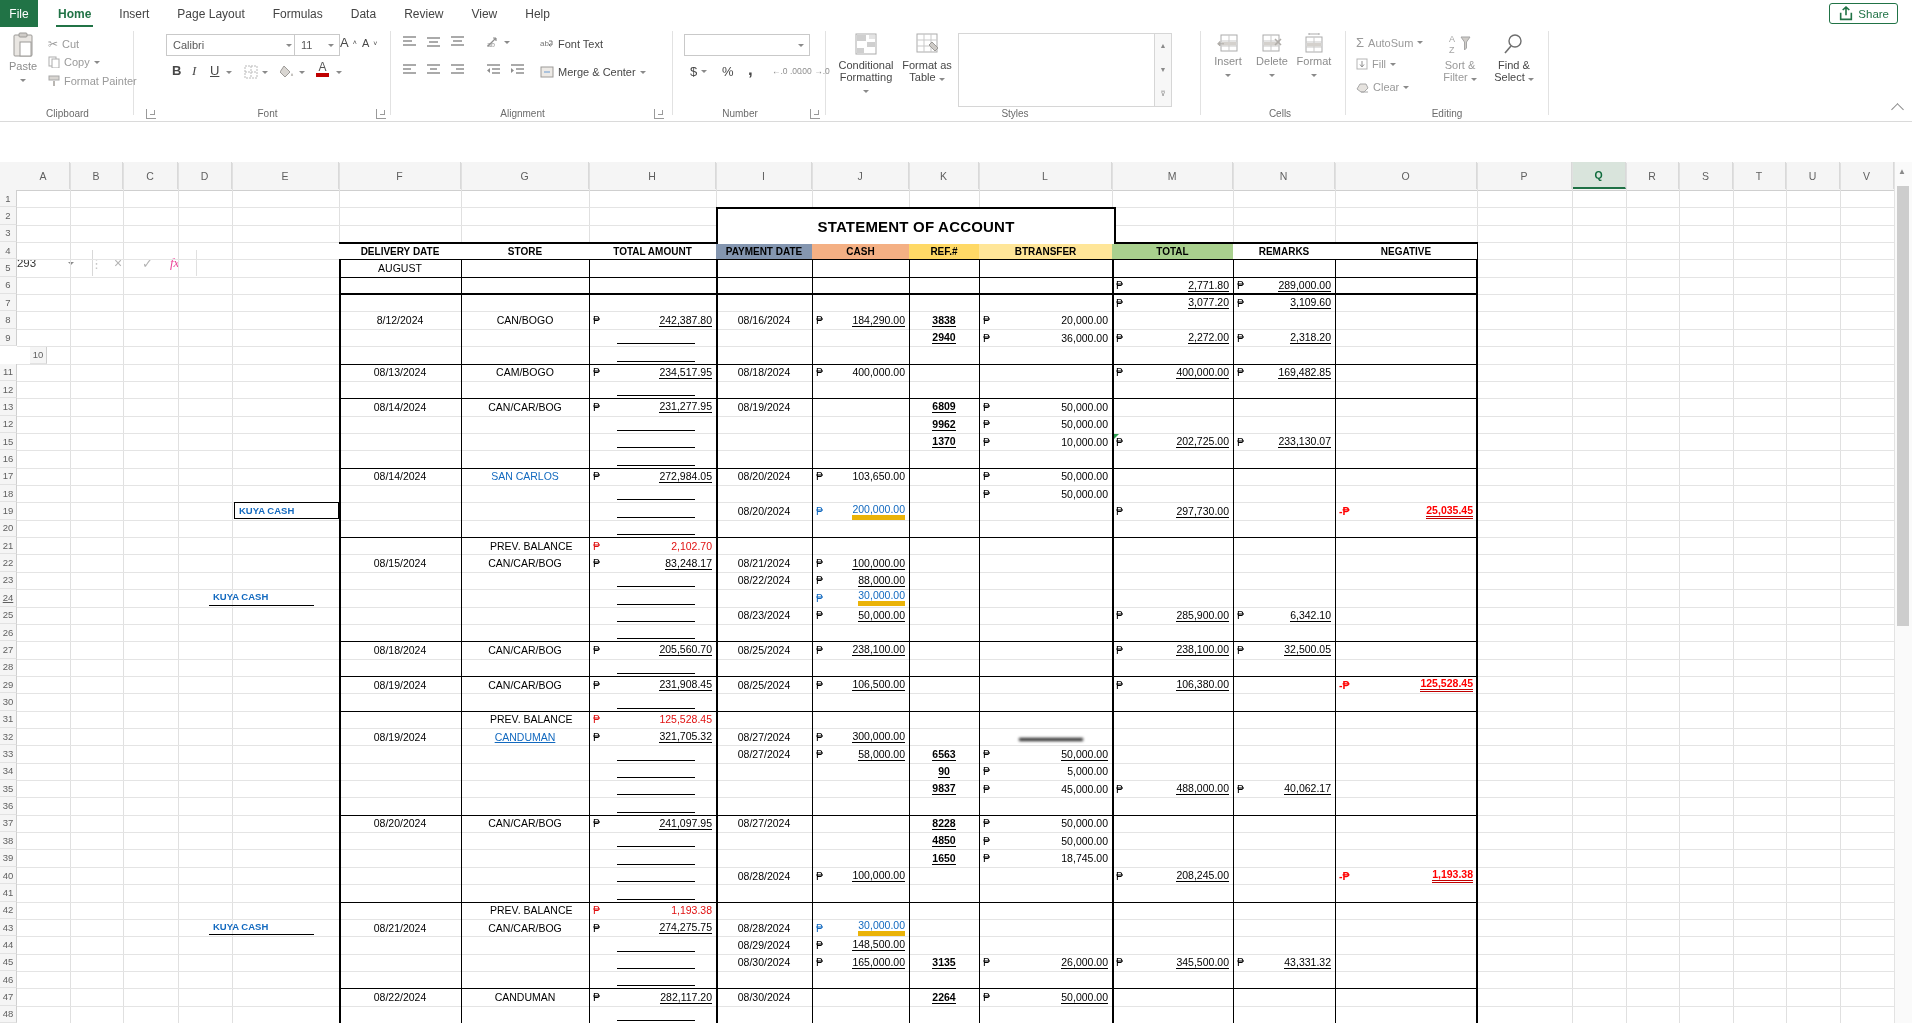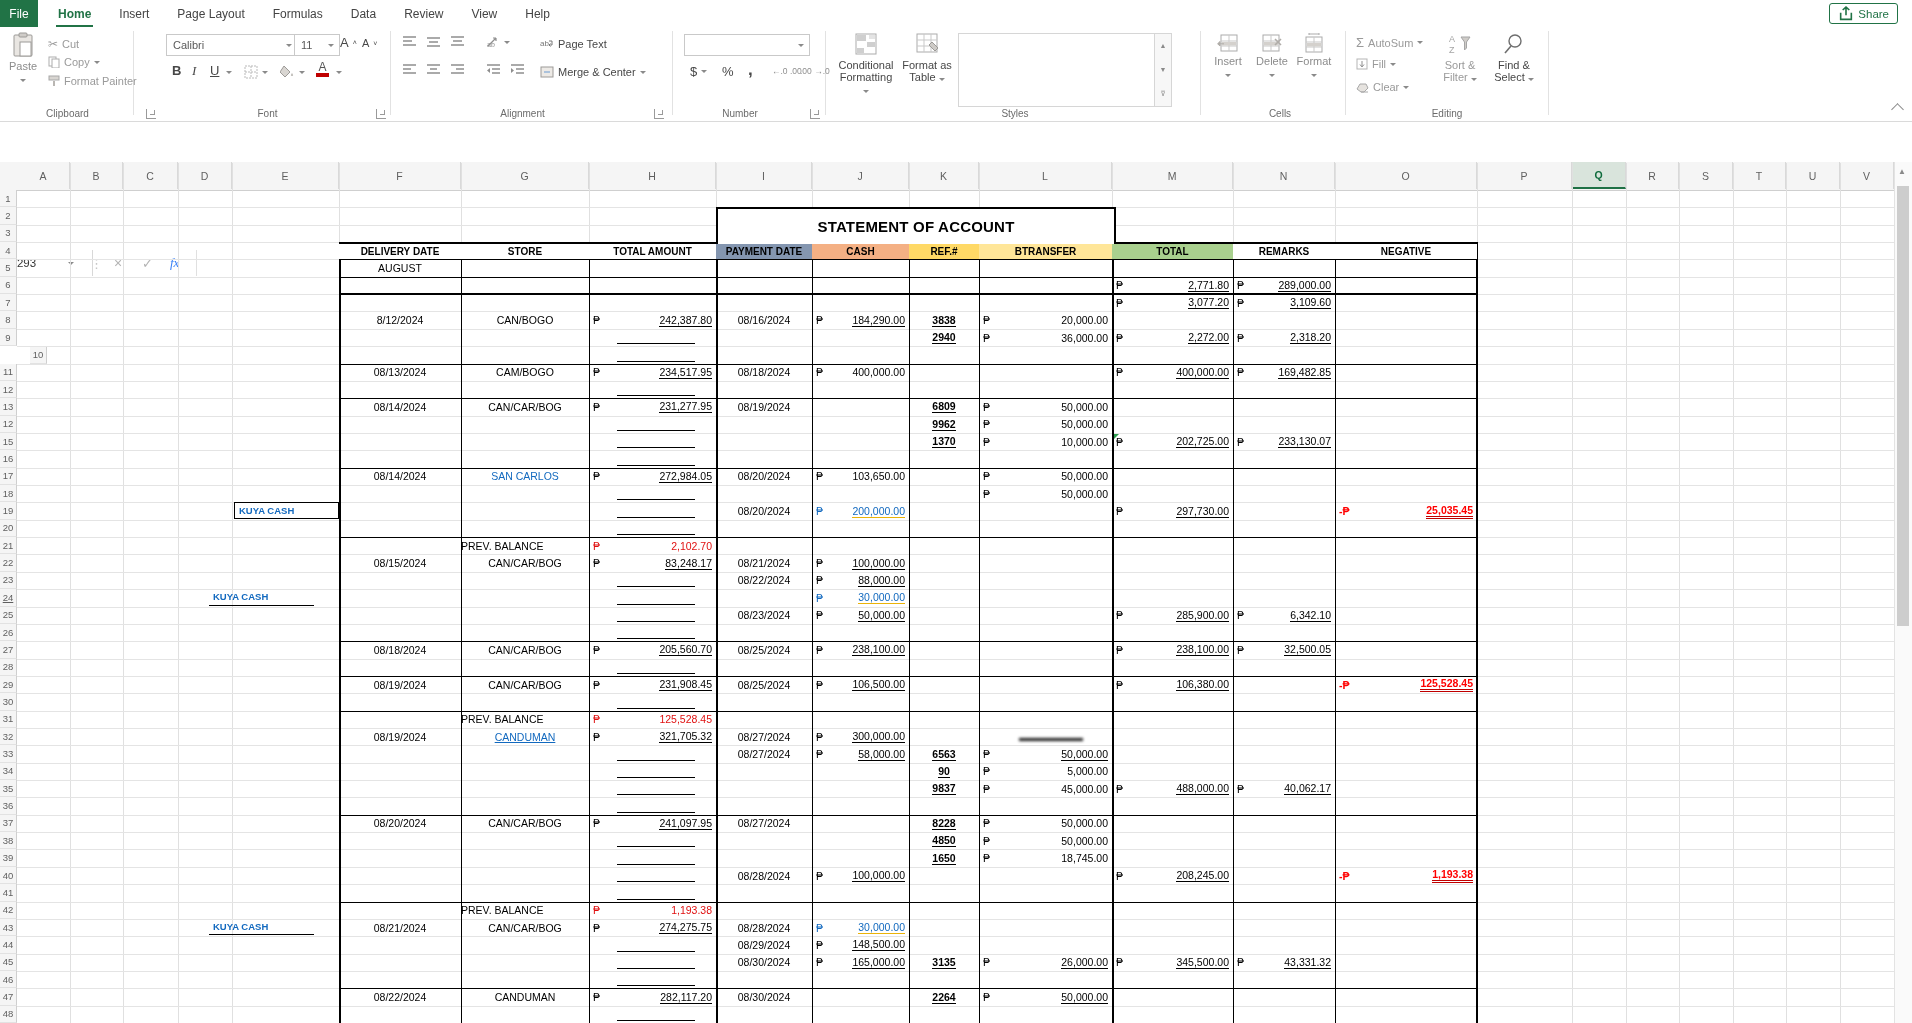--- a/index.html
+++ b/index.html
@@ -50,29 +50,29 @@
   .gridv{position:absolute;width:1px;background:#E0E0E0;}
   .gridh{position:absolute;height:1px;background:#E4E4E4;}
   .blk{position:absolute;background:#000;}
   
   #vscroll{left:1894px;top:162px;width:18px;height:861px;background:#FAFAFA;border-left:1px solid #E3E3E3;box-sizing:border-box;}
   #vthumb{left:1897px;top:186px;width:12px;height:440px;background:#CDCDCD;}
   #varrow{left:1898px;top:167px;font-size:8px;color:#8a8a8a;}
   
   .cell{position:absolute;display:flex;align-items:center;font-size:10.5px;color:#000;white-space:nowrap;box-sizing:border-box;}
   .txt-c{justify-content:center;}
-  .txt-l{justify-content:flex-start;padding-left:0;}
+  .txt-l{justify-content:flex-start;padding-left:0;margin-left:29px;}
   .blue{color:#1269BF;}
   .undl{text-decoration:underline;}
   .amt{justify-content:space-between;padding:0 4px;filter:blur(0.62px);}
   .amt .val{display:inline-block;}
   .amt.ub .val{border-bottom:1px solid #000;}
   .amt.red{color:#E01010;}
   .amt.blueamt{color:#1269BF;}
-  .amt.blueamt .val{border-bottom:1px solid #eab308;}
+  .amt.blueamt .val{border-bottom:5px solid #eab308;}
   .amt.neg{color:#F00;font-weight:bold;}
   .amt.neg .val{border-bottom:3px double #C00000;}
   .ref{justify-content:center;font-weight:bold;filter:blur(0.65px);}
   .ref .val{border-bottom:1px solid #000;}
   .kuya{position:absolute;color:#1269BF;font-size:9.5px;font-weight:bold;display:flex;align-items:center;
         padding-left:4px;filter:blur(0.35px);white-space:nowrap;box-sizing:border-box;}
   .kuya.boxed{border:1px solid #000;}
   .kuya.uline{border-bottom:1px solid #000;}
   .hline-short{position:absolute;height:1px;background:#000;}
   #title-box{border:2px solid #000;background:#fff;display:flex;align-items:center;justify-content:center;
@@ -229,21 +229,21 @@
     <svg width="15" height="12" viewBox="0 0 15 12">
         <path d="M1 1h13M6 5h8M6 9h8" stroke="#8E8E8E" stroke-width="1.3"></path>
         <path d="M1 4l3 2.5L1 9z" fill="#8E8E8E"></path>
       </svg>
   </div>
   <div class="rbtn" style="left:540px;top:11px">
     <svg width="14" height="12" viewBox="0 0 14 12">
       <text x="0" y="8" font-size="8" fill="#777">ab</text>
         <path d="M9 3h3v4H9M10.5 8.5L9 7l1.5-1.5" stroke="#777" fill="none"></path>
     </svg>
-    <span>Page Text</span>
+    <span>Font Text</span>
   </div>
   <div class="rbtn" style="left:540px;top:39px">
     <svg width="14" height="12" viewBox="0 0 14 12">
       <rect x="1" y="1" width="12" height="10" fill="#EDEAE6" stroke="#9C9A97"></rect>
         <path d="M4 6h6" stroke="#6B9BD2"></path>
     </svg>
     <span>Merge &amp; Center</span>
     <span class="dd"></span>
   </div>
   <div class="glabel" style="left:475px;width:95px">Alignment</div>
@@ -370,21 +370,21 @@
 </div>
 
 <div id="fbar" class="abs">
   <div id="namebox" class="abs">
     <span>Q293</span>
     <span class="dd"></span>
   </div>
   <div class="fbtn" style="left:90px;color:#C6C6C6">⋮</div>
   <div class="fbtn" style="left:114px;font-size:14px">×</div>
   <div class="fbtn" style="left:142px">✓</div>
-  <div class="fbtn" style="left:170px;font-style:italic;color:#3b82f6;font-family:'Liberation Serif',serif">fx</div>
+  <div class="fbtn" style="left:170px;font-style:italic;color:#ec4899;font-family:'Liberation Serif',serif">fx</div>
   <div class="abs" style="left:196px;top:128px;width:1px;height:26px;background:#E0E0E0"></div>
   <div id="fx-input" class="abs"></div>
   <div class="abs" style="left:1897px;top:136px;width:8px;height:8px;border-left:1.5px solid #8a8a8a;border-bottom:1.5px solid #8a8a8a;transform:rotate(-45deg)"></div>
 </div>
 
 <div id="selall" class="abs"></div>
 <div id="colhdr" class="abs">
     <div class="chcell" style="left: 17px; width: 53px;">A</div>
     <div class="chcell" style="left: 70px; width: 53px;">B</div>
     <div class="chcell" style="left: 123px; width: 55px;">C</div>

